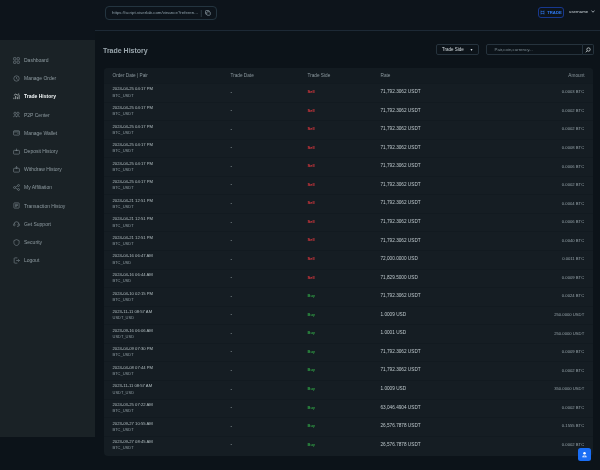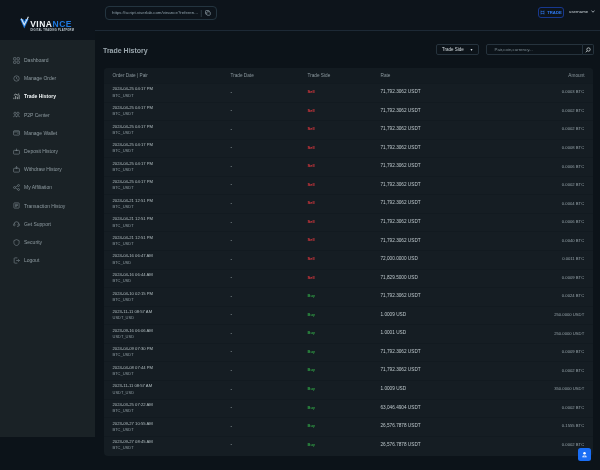--- a/index.html
+++ b/index.html
@@ -47,28 +47,20 @@
   #chat { position:absolute; left:578px; top:448px; width:13px; height:13px; background:#1a6ef5; border-radius:2.5px; display:flex; align-items:center; justify-content:center; }
 </style>
 </head>
 <body>
 <div id="page">
   <div id="topbar"></div>
   <div id="sidetop"></div>
   <div id="topline"></div>
   <div id="sidebar"></div>
 
-  <div id="logo">
-    <svg width="62" height="18" viewBox="0 0 124 36">
-      <path d="M2 10 L8.5 10 L10.6 14.5 L12.7 10 L19.2 10 L10.6 29 Z" fill="#1f7ae0"></path>
-      <path d="M4.5 9 L10.6 21.5 L18.8 5.5" fill="none" stroke="#dfe9ef" stroke-width="2.2"></path>
-      <text x="22.4" y="25.6" font-family="Liberation Sans,sans-serif" font-size="17" font-weight="bold" letter-spacing="1.0" fill="#f0f5f8">VINA<tspan fill="#1f7ae0">NCE</tspan></text>
-      <text x="23" y="33.4" font-family="Liberation Sans,sans-serif" font-size="5.2" font-weight="bold" letter-spacing="0.5" fill="#c3ced4">DIGITAL TRADING PLATFORM</text>
-    </svg>
-  </div>
 
   <div id="urlpill">
       <span class="u">https://script.viserlab.com/vinance?referen...</span>
       <span class="sep">|</span>
     <svg width="6" height="6" viewBox="0 0 12 12" style="margin:0 5px 0 3px">
       <rect x="3.5" y="3.5" width="7" height="7" rx="1.5" fill="none" stroke="#9fb0ba" stroke-width="1.2"></rect>
       <path d="M8.5 3.5 V2.5 A1.5 1.5 0 0 0 7 1 H2.5 A1.5 1.5 0 0 0 1 2.5 V7 A1.5 1.5 0 0 0 2.5 8.5 H3.5" fill="none" stroke="#9fb0ba" stroke-width="1.2"></path>
     </svg>
   </div>
 

